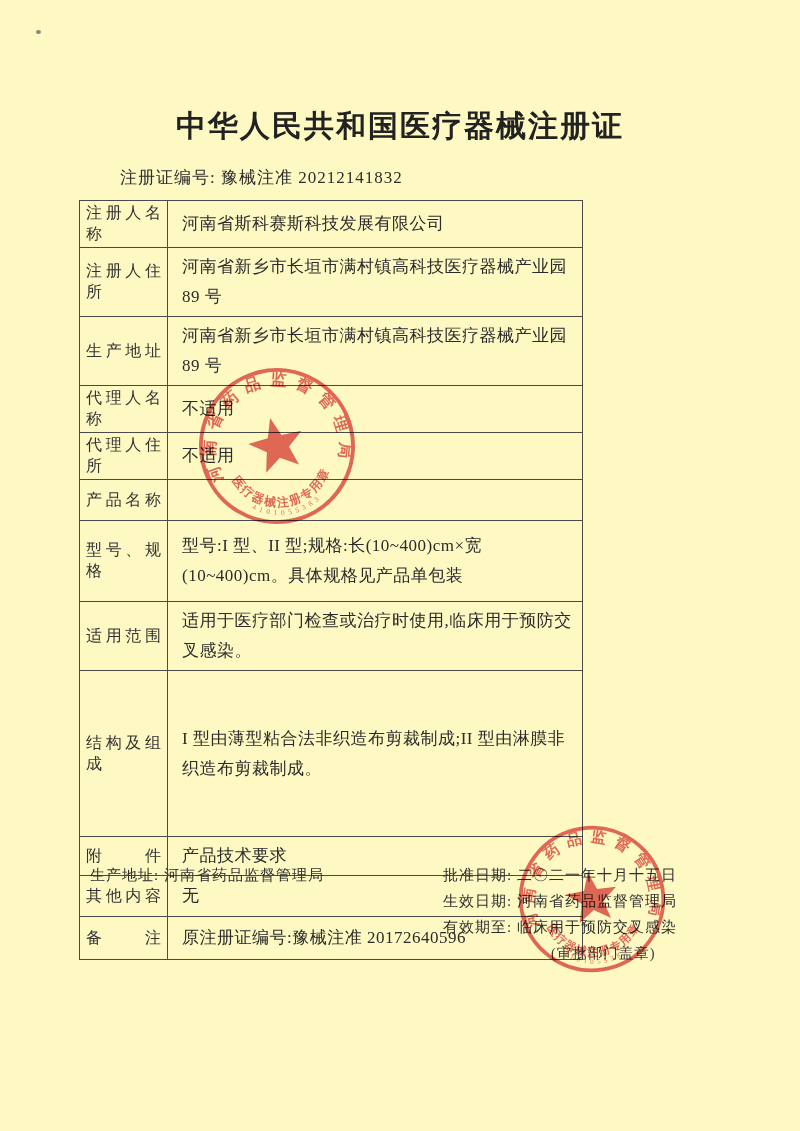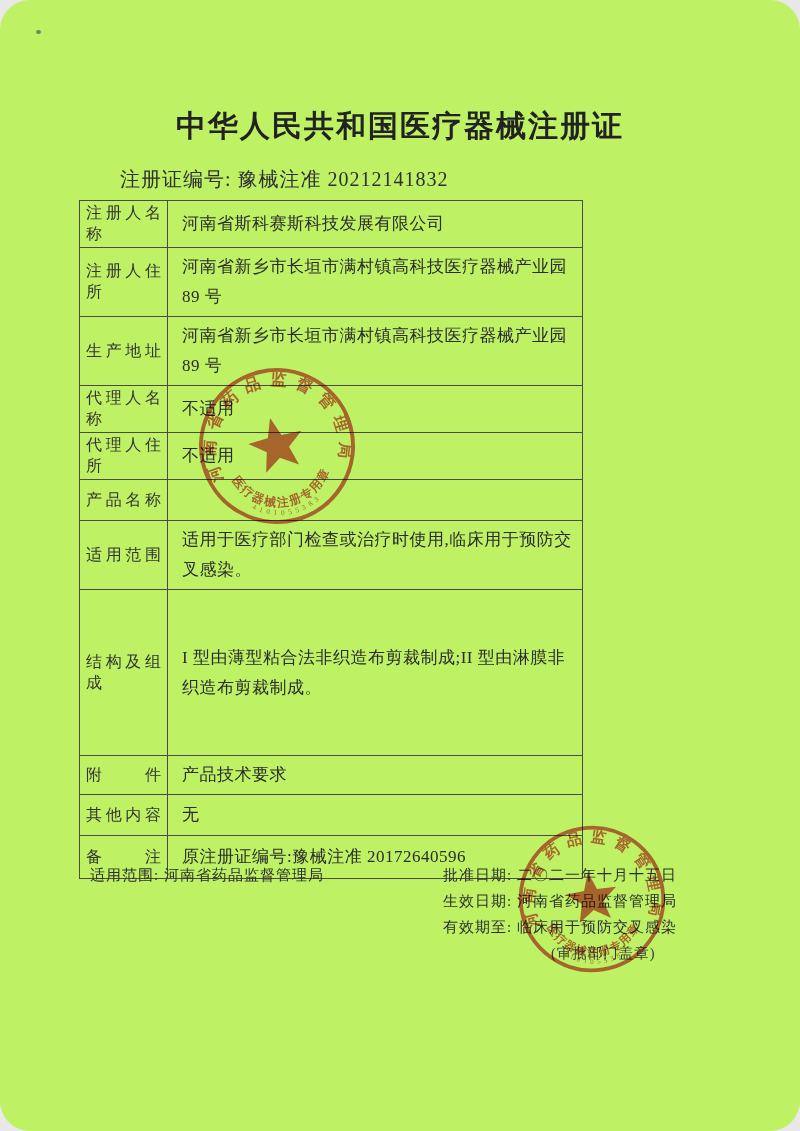--- a/index.html
+++ b/index.html
@@ -1,30 +1,29 @@
 <!DOCTYPE html>
 <html style="--stamp-color: #d8494d;"><head>
 <meta charset="utf-8">
 <style>
   html,body{margin:0;padding:0;background:#e8e8e8;}
   .page{
     position:relative;width:800px;height:1131px;margin:0 auto;
-    background:#bef264;overflow:hidden;
+    background:#fef9c3;overflow:hidden;
     font-family:"Liberation Serif","DejaVu Serif",serif;
     color:#2e2e2e;
-    border-radius:30px;
   }
   .doc-title{
     position:absolute;top:106px;left:0;width:100%;
     text-align:center;font-size:30px;font-weight:bold;
     letter-spacing:2px;margin:0;color:#222;
     font-family:"Liberation Sans","DejaVu Sans",sans-serif;
   }
   .cert-no-line{
-    position:absolute;top:166px;left:120px;font-size:20px;letter-spacing:1px;
+    position:absolute;top:166px;left:120px;font-size:17px;letter-spacing:1px;
   }
   .cert-table{
     position:absolute;top:200px;left:79px;width:504px;
     border:1.5px solid #4a4a4a;border-bottom:none;box-sizing:border-box;
   }
   .row{display:flex;border-bottom:1.5px solid #4a4a4a;}
   .cell-label{
     width:88px;flex:none;border-right:1.5px solid #4a4a4a;
     display:flex;align-items:center;box-sizing:border-box;
     padding:2px 6px;font-size:16px;color:#333;
@@ -93,20 +92,26 @@
       <div class="cell-label">
           <span>代理人住所</span>
         </div>
       <div class="cell-value">不适用</div>
     </div>
     <div class="row h40">
       <div class="cell-label">
           <span>产品名称</span>
         </div>
     </div>
+    <div class="row h80">
+      <div class="cell-label">
+          <span>型号、规格</span>
+        </div>
+      <div class="cell-value">型号:I 型、II 型;规格:长(10~400)cm×宽(10~400)cm。具体规格见产品单包装</div>
+    </div>
     <div class="row h47">
       <div class="cell-label">
           <span>适用范围</span>
         </div>
       <div class="cell-value">适用于医疗部门检查或治疗时使用,临床用于预防交叉感染。</div>
     </div>
     <div class="row h165">
       <div class="cell-label">
           <span>结构及组成</span>
         </div>
@@ -126,21 +131,21 @@
     </div>
     <div class="row h42">
       <div class="cell-label">
           <span>备 注</span>
         </div>
       <div class="cell-value">原注册证编号:豫械注准 20172640596</div>
     </div>
   </div>
 
   <div class="footer-dept">
-    <span>适用范围:</span>
+    <span>生产地址:</span>
     <span>河南省药品监督管理局</span>
   </div>
 
   <div class="footer-dates">
     <div class="date-line">
       <span>批准日期:</span>
       <span>二〇二一年十月十五日</span>
     </div>
     <div class="date-line">
       <span>生效日期:</span>

